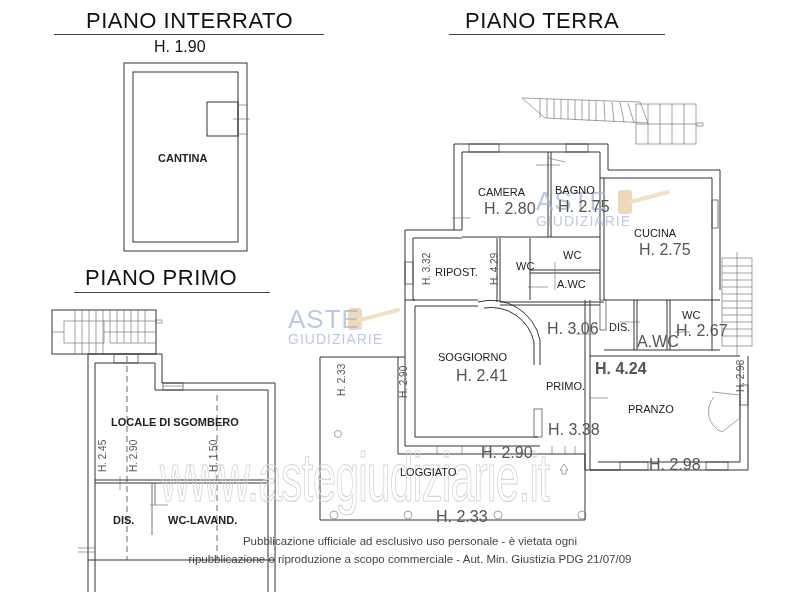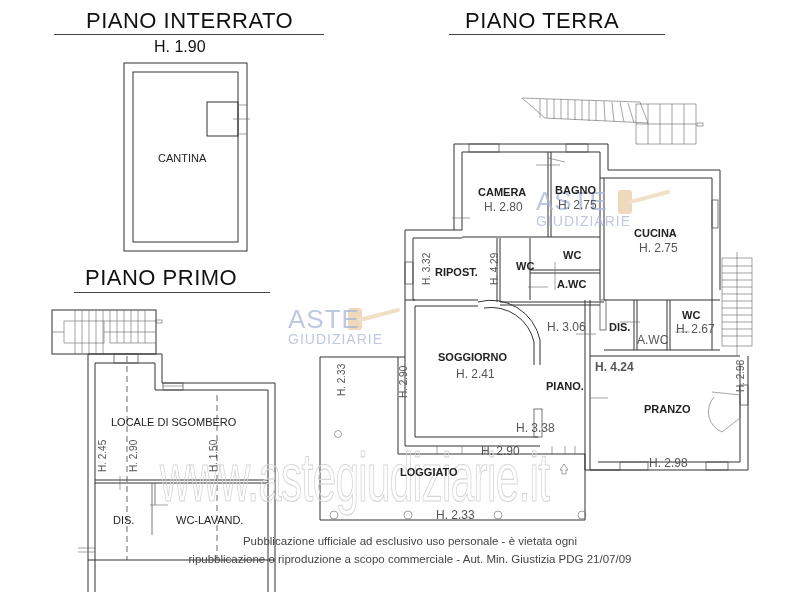--- a/index.html
+++ b/index.html
@@ -5,23 +5,23 @@
   html, body { margin:0; padding:0; background:#ffffff; }
   body { width:800px; height:592px; position:relative; overflow:hidden; font-family:"Liberation Sans", sans-serif; color:#111; }
   #plan { position:absolute; left:0; top:0; width:800px; height:592px; }
   .w { fill:none; stroke:#333; stroke-width:1; }
   .w2 { fill:none; stroke:#555; stroke-width:0.8; }
   .thin { fill:none; stroke:#666; stroke-width:0.6; }
   .dash { fill:none; stroke:#444; stroke-width:0.8; stroke-dasharray:6 4; }
   .title { position:absolute; font-size:22px; letter-spacing:0.5px; color:#111; white-space:nowrap; }
   .title-rule { position:absolute; height:1px; background:#444; }
   .subtitle { position:absolute; font-size:16px; color:#111;text-align:right; }
-  .room { position:absolute; font-size:11px; font-weight:bold; color:#222; white-space:nowrap; }
-  .room.plain { font-weight:normal; }
-  .h { position:absolute; font-size:12px; color:#555; white-space:nowrap; }
+  .room { position:absolute; font-size:11px; font-weight:normal; color:#222; white-space:nowrap; }
+  .room.plain { font-weight:bold; }
+  .h { position:absolute; font-size:16px; color:#555; white-space:nowrap; }
   .hv { position:absolute; font-size:10px; color:#555; white-space:nowrap; transform:rotate(-90deg); transform-origin:left top; }
   .wm-big { position:absolute; left:160px; top:438px; font-size:68px; color:transparent; -webkit-text-stroke:1.2px #d6d6d6; letter-spacing:-1px; white-space:nowrap; transform:scaleX(0.62); transform-origin:left top; font-family:"Liberation Sans", sans-serif; }
   .wm-logo { position:absolute; color:#a9b6d6; opacity:0.75; line-height:1; }
   .wm-logo .l1 { font-size:26px; letter-spacing:1px; }
   .wm-logo .l2 { font-size:14px; letter-spacing:1px; }
   .notice { position:absolute; left:0; width:800px; text-align:center; font-size:11.5px; color:#444; line-height:18px; }
 </style>
 </head>
 <body>
 
@@ -250,37 +250,37 @@
 
 <div class="room" style="left:609px; top:321px;">DIS.</div>
 <div class="h" style="left:637px; top:333px;">A.WC</div>
 <div class="room" style="left:682px; top:309px;">WC</div>
 <div class="h" style="left:676px; top:322px;">H. 2.67</div>
 
 <div class="room" style="left:438px; top:351px;">SOGGIORNO</div>
 <div class="h" style="left:456px; top:367px;">H. 2.41</div>
 <div class="hv" style="left:398px; top:398px;">H. 2.90</div>
 
-<div class="room" style="left:546px; top:380px;">PIANO.</div>
+<div class="room" style="left:546px; top:380px;">PRIMO.</div>
 <div class="h" style="left:547px; top:320px;">H. 3.06</div>
-<div class="h" style="left:516px; top:421px;">H. 3.38</div>
-
-<div class="room" style="left:644px; top:403px;">PRANZO</div>
+<div class="h" style="left:548px; top:421px;">H. 3.38</div>
+
+<div class="room" style="left:628px; top:403px;">PRANZO</div>
 <div class="h" style="left:595px; top:360px;font-weight:bold;">H. 4.24</div>
 <div class="hv" style="left:735px; top:392px;">H. 2.98</div>
 <div class="h" style="left:649px; top:456px;">H. 2.98</div>
 
 <div class="room" style="left:400px; top:466px;">LOGGIATO</div>
 <div class="h" style="left:481px; top:444px;">H. 2.90</div>
 <div class="hv" style="left:336px; top:396px;">H. 2.33</div>
 <div class="h" style="left:436px; top:508px;">H. 2.33</div>
 
 <div class="room plain" style="left:111px; top:416px;">LOCALE DI SGOMBERO</div>
 <div class="hv" style="left:97px; top:472px;">H. 2.45</div>
 <div class="hv" style="left:128px; top:472px;">H. 2.90</div>
 <div class="hv" style="left:208px; top:472px;">H. 1.50</div>
 <div class="room plain" style="left:113px; top:514px;">DIS.</div>
-<div class="room plain" style="left:176px; top:514px;">WC-LAVAND.</div>
+<div class="room plain" style="left:168px; top:514px;">WC-LAVAND.</div>
 
 <div class="notice" style="top:532px; left:10px;">
   <div>Pubblicazione ufficiale ad esclusivo uso personale - è vietata ogni</div>
   <div>ripubblicazione o riproduzione a scopo commerciale - Aut. Min. Giustizia PDG 21/07/09</div>
 </div>
 
 </body></html>

